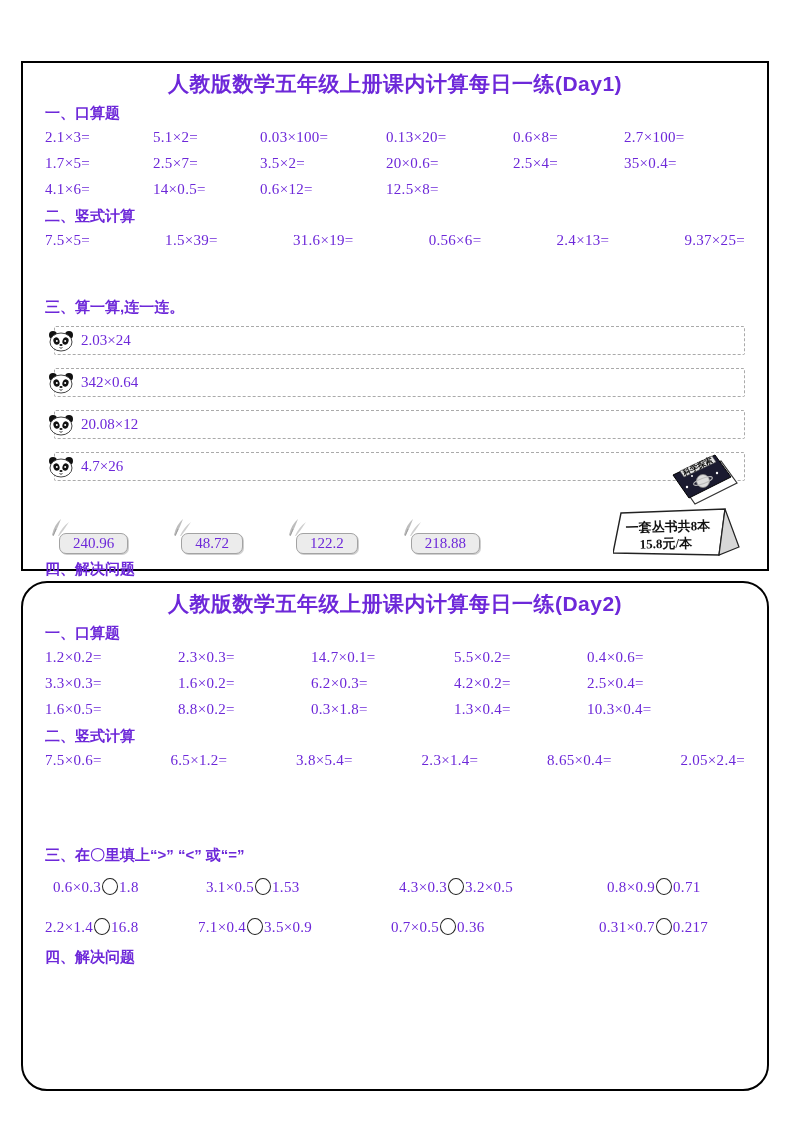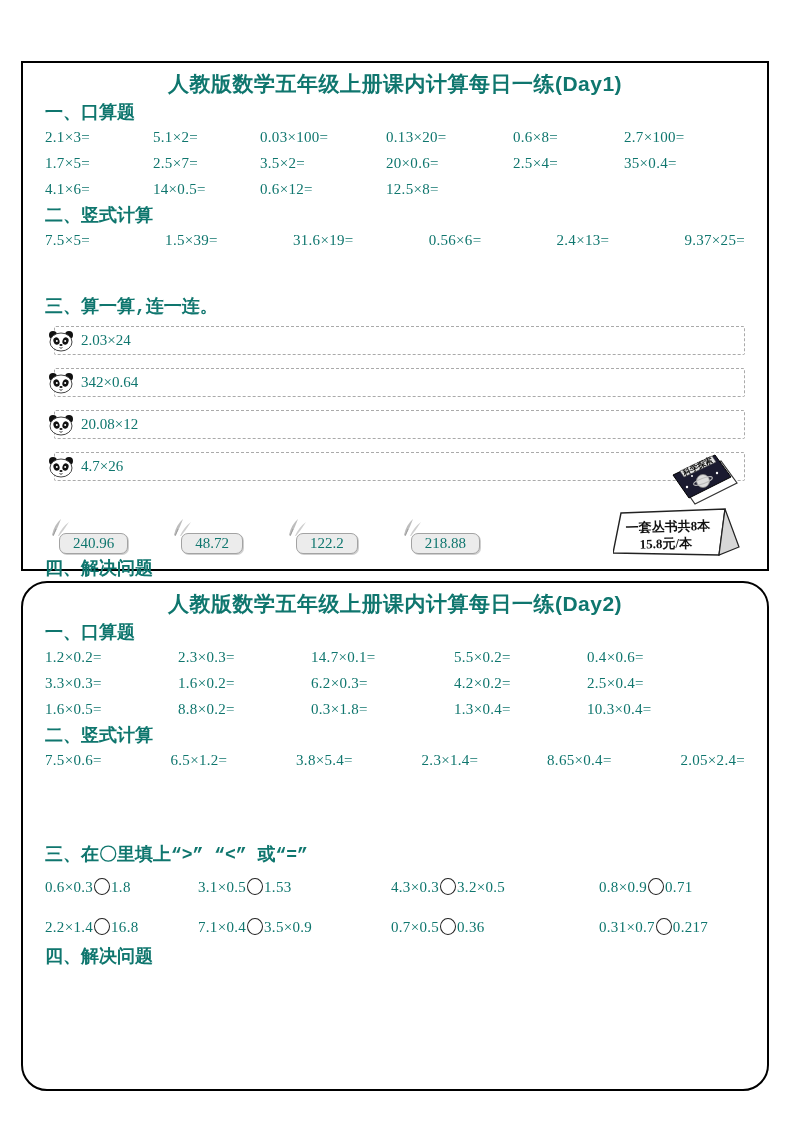--- a/index.html
+++ b/index.html
@@ -1,41 +1,41 @@
 <!DOCTYPE html>
 <html><head>
 <meta charset="utf-8">
 <style>
   html,body{margin:0;padding:0;background:#ffffff;}
-  .sheet{width:793px;padding-top:61px;box-sizing:border-box;font-family:"Liberation Serif",serif;color:#0f766e;}
+  .sheet{width:793px;padding-top:61px;box-sizing:border-box;font-family:"Liberation Serif",serif;color:#6d28d9;}
   .page{position:relative;margin-left:21px;width:748px;height:510px;border:2px solid #000;background:#fff;box-sizing:border-box;padding:6px 22px 0 22px;}
   .page + .page{margin-top:10px;border-radius:26px;}
   .doc-title{font-family:"Liberation Sans",sans-serif;font-weight:bold;font-size:21px;text-align:center;line-height:30px;letter-spacing:0.5px;}
-  .sec-heading{font-family:Liberation Mono, monospace;font-weight:bold;font-size:18px;line-height:22px;margin-top:3px;}
+  .sec-heading{font-family:Liberation Sans, sans-serif;font-weight:bold;font-size:15px;line-height:22px;margin-top:3px;}
   .eq-grid{display:grid;font-size:15px;letter-spacing:0.3px;}
   .eq-grid .eq{line-height:26px;white-space:nowrap;}
   .p1cols6{grid-template-columns:108px 107px 126px 127px 111px auto;}
   .p2cols5{grid-template-columns:133px 133px 143px 133px auto;}
   .vert-row{display:flex;justify-content:space-between;font-size:15px;letter-spacing:0.3px;line-height:26px;}
   .spacer-p1{height:40px;}
   .spacer-p2{height:68px;}
   
   .panda-row{display:flex;gap:13px;padding-left:9px;margin-top:8px;flex-direction:column;}
   .panda-box{position:relative;border:1px dashed #aaa;border-radius:2px;padding:5px 10px 5px 26px;font-size:15px;background:#fff;}
   .panda-box svg{position:absolute;left:-7px;top:3px;}
   .answer-row{display:flex;gap:53px;padding-left:14px;margin-top:52px;margin-bottom:4px;}
   .answer-item{position:relative;}
   .answer-item svg{position:absolute;left:-10px;top:-16px;}
   .answer-pill{display:inline-block;background:#ececec;border:1px solid #a3a3a3;border-radius:7px;padding:1px 13px;font-size:15px;box-shadow:1px 1px 0 #cfcfcf;}
   
   .problem-text{font-size:15.5px;line-height:26px;text-align:justify;letter-spacing:0.2px;}
   .book-figure{position:absolute;right:16px;bottom:4px;}
   
   .cmp-grid{display:grid;grid-template-columns:153px 193px 208px auto;font-size:15px;letter-spacing:0.3px;}
-  .cmp-grid.row1{margin-top:12px;}
+  .cmp-grid.row1{margin-top:12px;margin-left:8px;}
   .cmp-grid.row2{margin-top:22px;}
   .cmp{white-space:nowrap;}
   .cmp-circle{display:inline-block;width:14px;height:15px;border:1px solid #222;border-radius:50%;vertical-align:-3px;margin:0 1px;}
   .h-compare{}
 </style>
 </head>
 <body>
 
 <div class="sheet">
 

